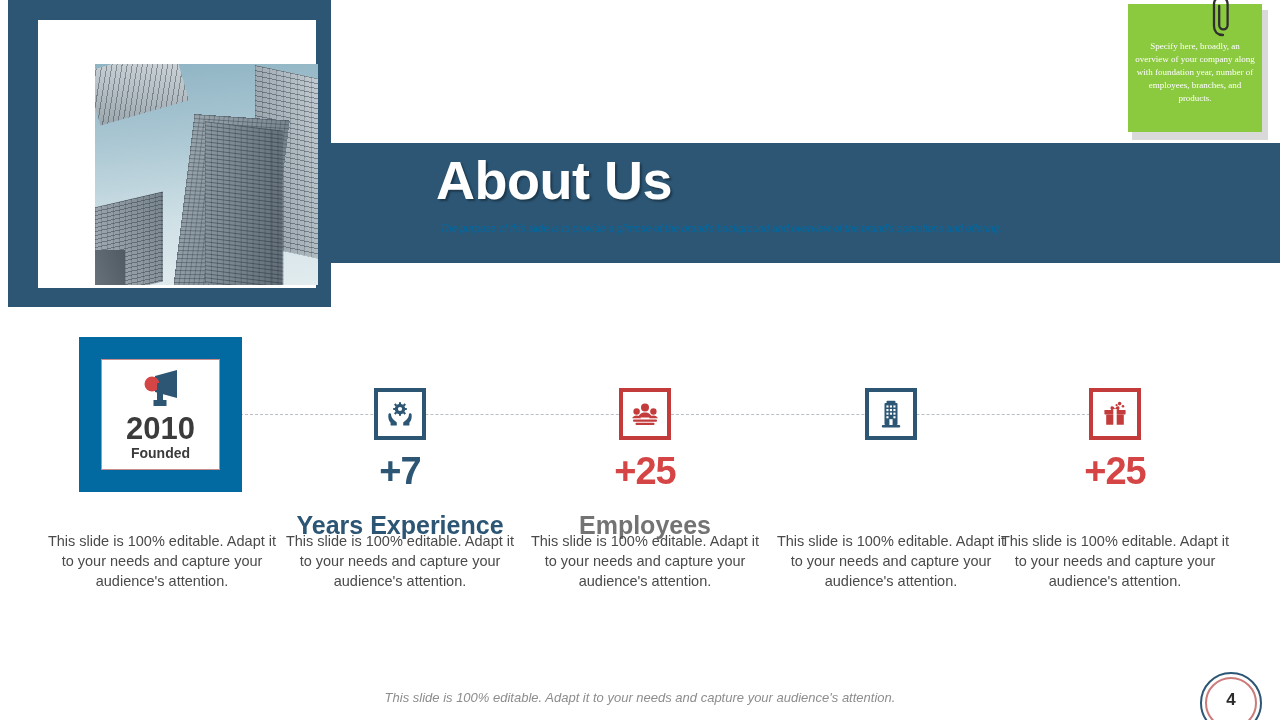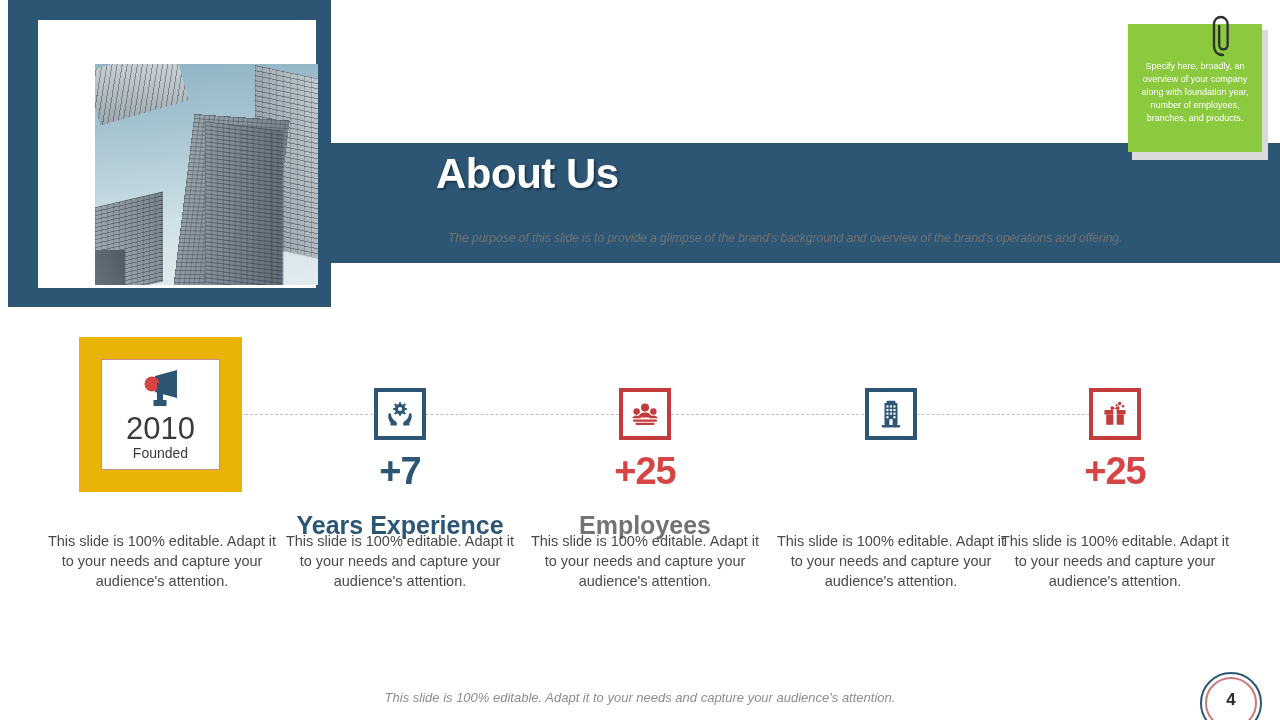--- a/index.html
+++ b/index.html
@@ -101,46 +101,47 @@
     top: 143px;
     width: 949px;
     height: 120px;
     background: #2c5674;
   }
   #title {
     position: absolute;
     left: 436px;
     top: 152px;
     margin: 0;
-    font-size: 42px;
+    font-size: 54px;
     font-weight: bold;
     color: #ffffff;
     letter-spacing: -0.5px;
     text-shadow: 2px 2px 2px rgba(0,0,0,.35);
     line-height: 1.05;
   }
   #subtitle {
     position: absolute;
     left: 436px;
     top: 218px;
     width: 740px;
-    margin: 12px;
-    font-size: 12px;
+    margin: 4px;
+    font-size: 10px;
     font-style: italic;
-    color: #737373;
+    color: #0369a1;
     line-height: 1.45;
   }
 
   
   #sticky-note-wrap {
     position: absolute;
     left: 1128px;
-    top: 24px;
+    top: 4px;
     width: 140px;
     height: 113px;
+    font-family: Liberation Serif, serif;
   }
   #sticky-note-shadow {
     position: absolute;
     left: 4px; top: 6px;
     width: 136px; height: 130px;
     background: #d9d9d9;
   }
   #sticky-note {
     position: absolute;
     left: 0; top: 0;
@@ -175,23 +176,24 @@
     border-top: 1px dashed #b9bfc4;
   }
 
   
   #founded-box {
     position: absolute;
     left: 79px;
     top: 337px;
     width: 163px;
     height: 155px;
-    background: #eab308;
+    background: #0369a1;
     box-sizing: border-box;
     padding: 22px;
+    font-weight: bold;
   }
   #founded-inner {
     width: 100%;
     height: 100%;
     background: #ffffff;
     border: 1px solid #c98c8c;
     box-sizing: border-box;
     display: flex;
     flex-direction: column;
     align-items: center;

